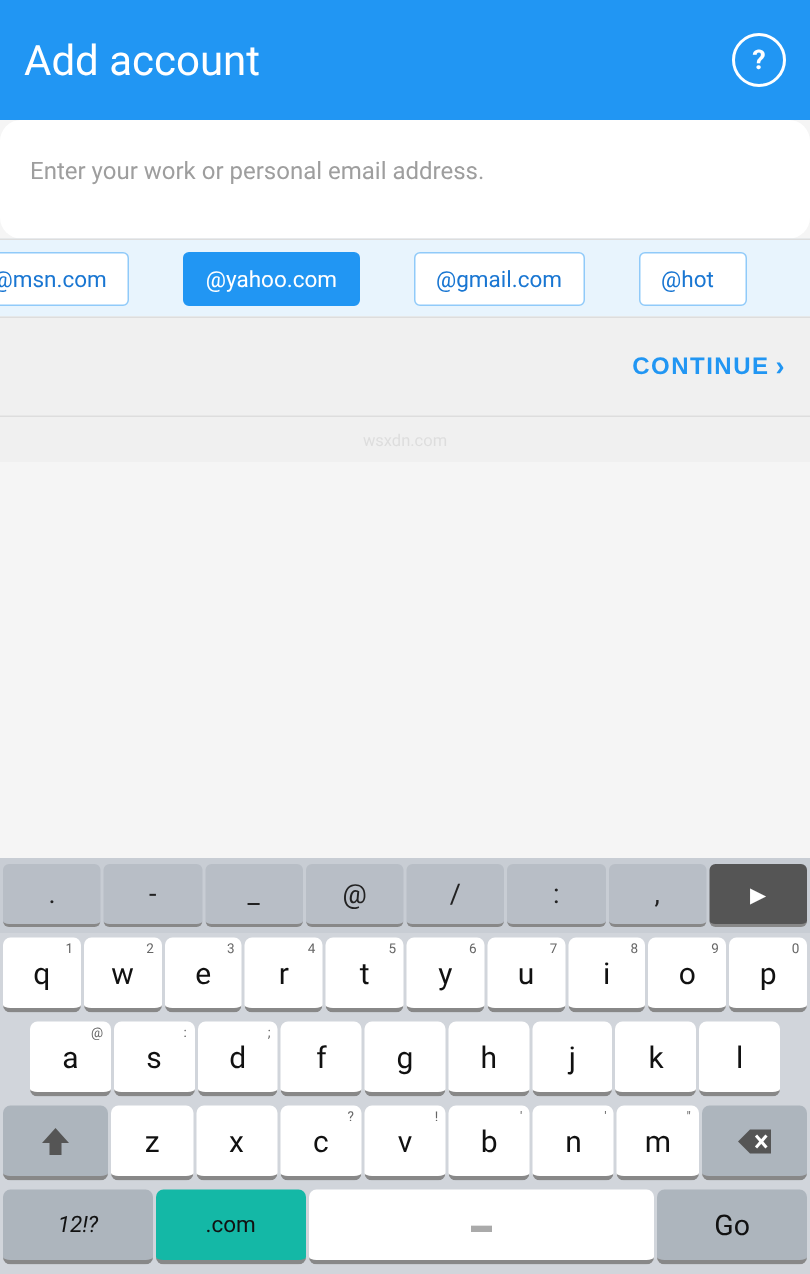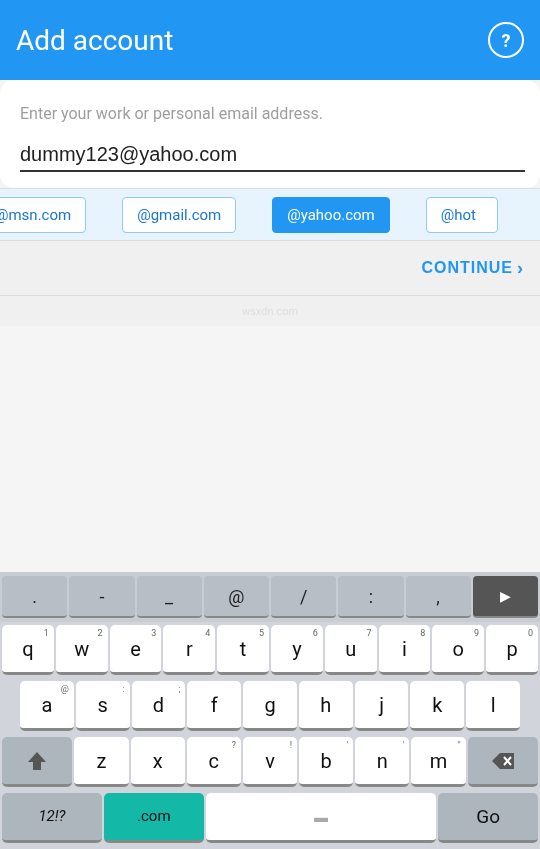--- a/index.html
+++ b/index.html
@@ -100,21 +100,21 @@
       margin-left: -20px;
     }
     .domain-chip.partial-right {
       overflow: hidden;
       width: 72px;
     }
 
     
     .continue-bar {
       background: #f0f0f0;
-      height: 56px;
+      height: 67px;
       display: flex;
       align-items: center;
       justify-content: flex-end;
       padding: 10px 16px;
       border-top: 1px solid #ddd;
       border-bottom: 1px solid #ddd;
     }
     .continue-btn {
       color: #2196F3;
       font-size: 16px;
@@ -258,29 +258,26 @@
 
 <div class="header">
   <span class="header-title">Add account</span>
   <div class="header-help">
     <span>?</span>
   </div>
 </div>
 
 <div class="main-content">
   <div class="subtitle">Enter your work or personal email address.</div>
-  <div class="email-input-container">
-    <input class="email-input" type="email" value="dummy123@yahoo.com" style="">
-  </div>
 </div>
 
 <div class="domain-bar">
   <div class="domain-chip partial-left">@msn.com</div>
+  <div class="domain-chip active">@yahoo.com</div>
   <div class="domain-chip">@gmail.com</div>
-  <div class="domain-chip active">@yahoo.com</div>
   <div class="domain-chip partial-right">@hot</div>
 </div>
 
 <div class="continue-bar">
   <button class="continue-btn">
     <span>CONTINUE</span>
     <span class="continue-chevron">›</span>
   </button>
 </div>
 

